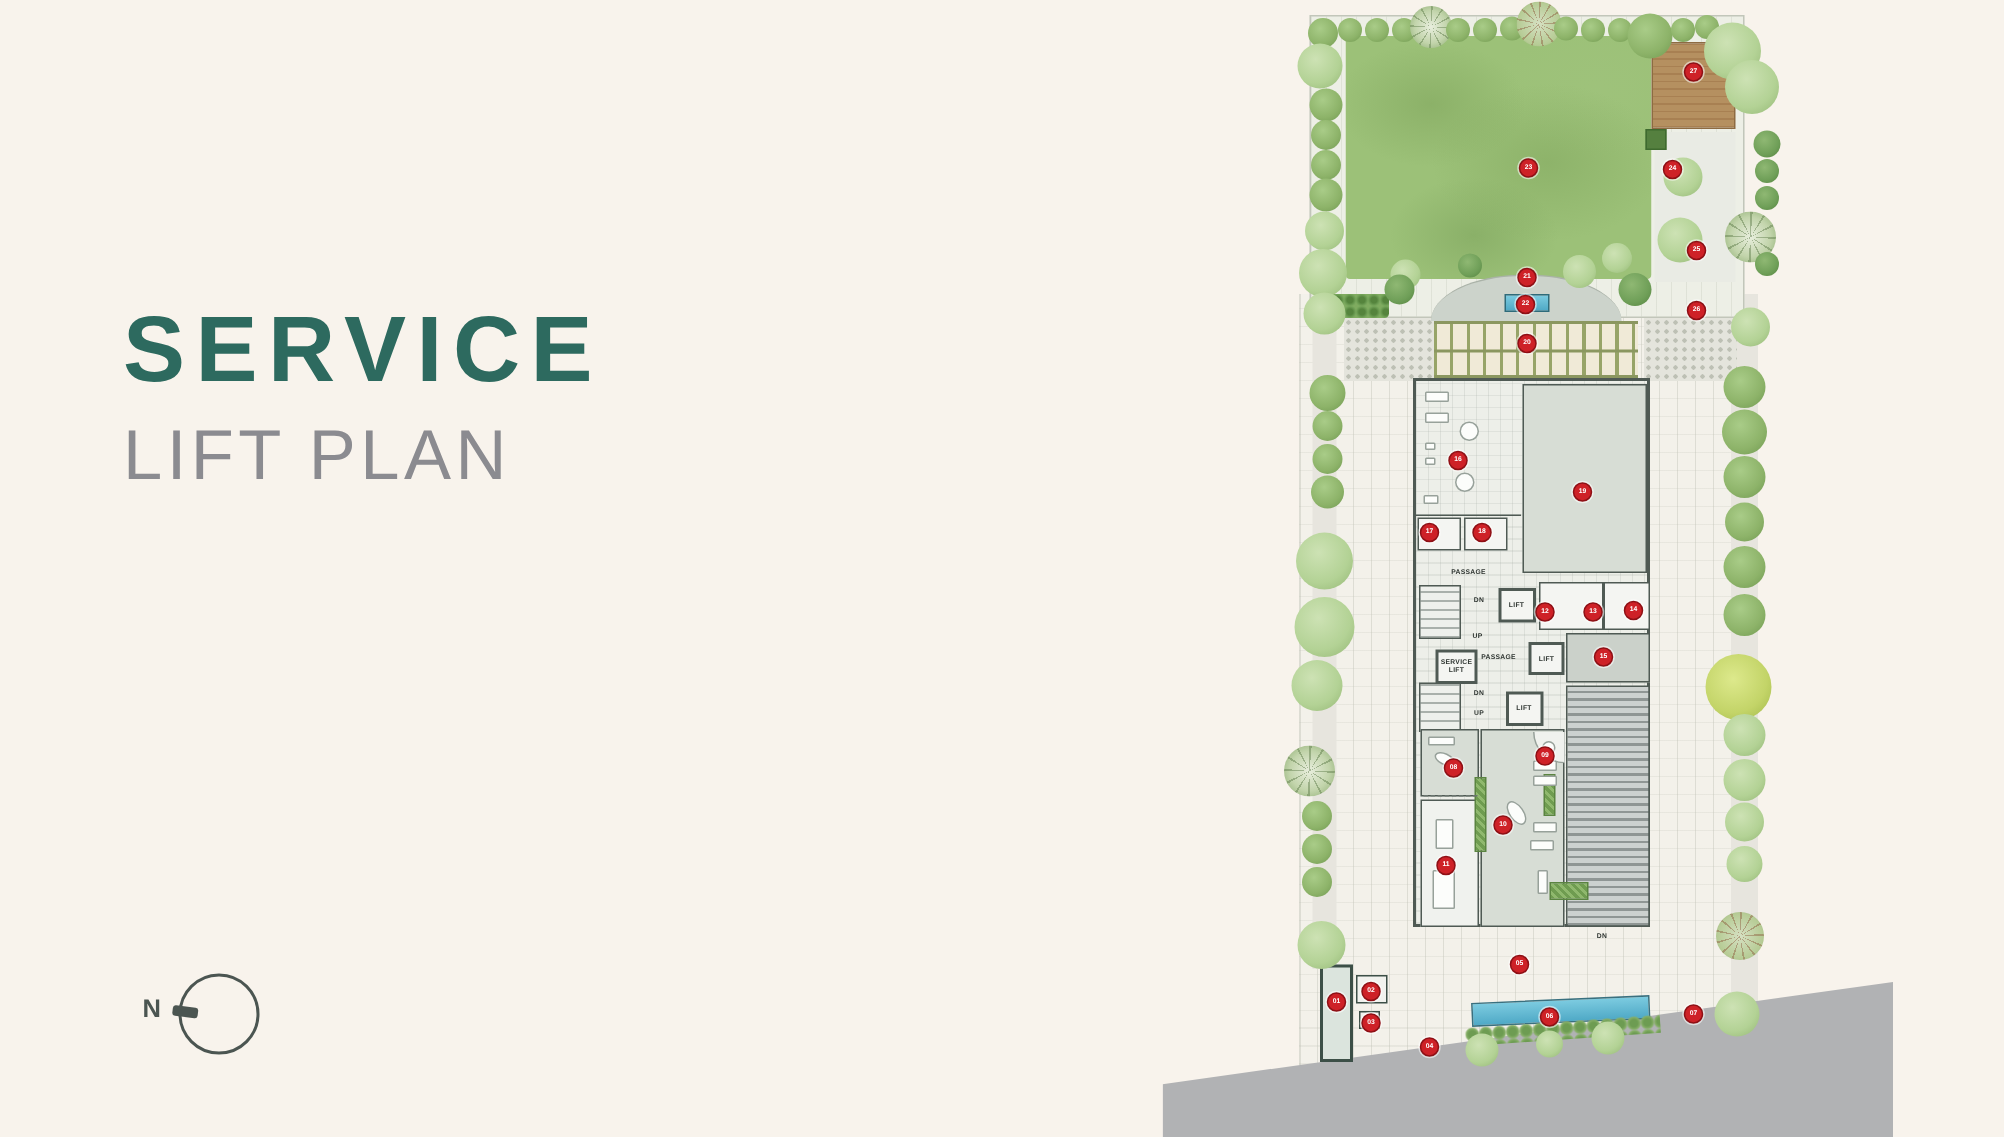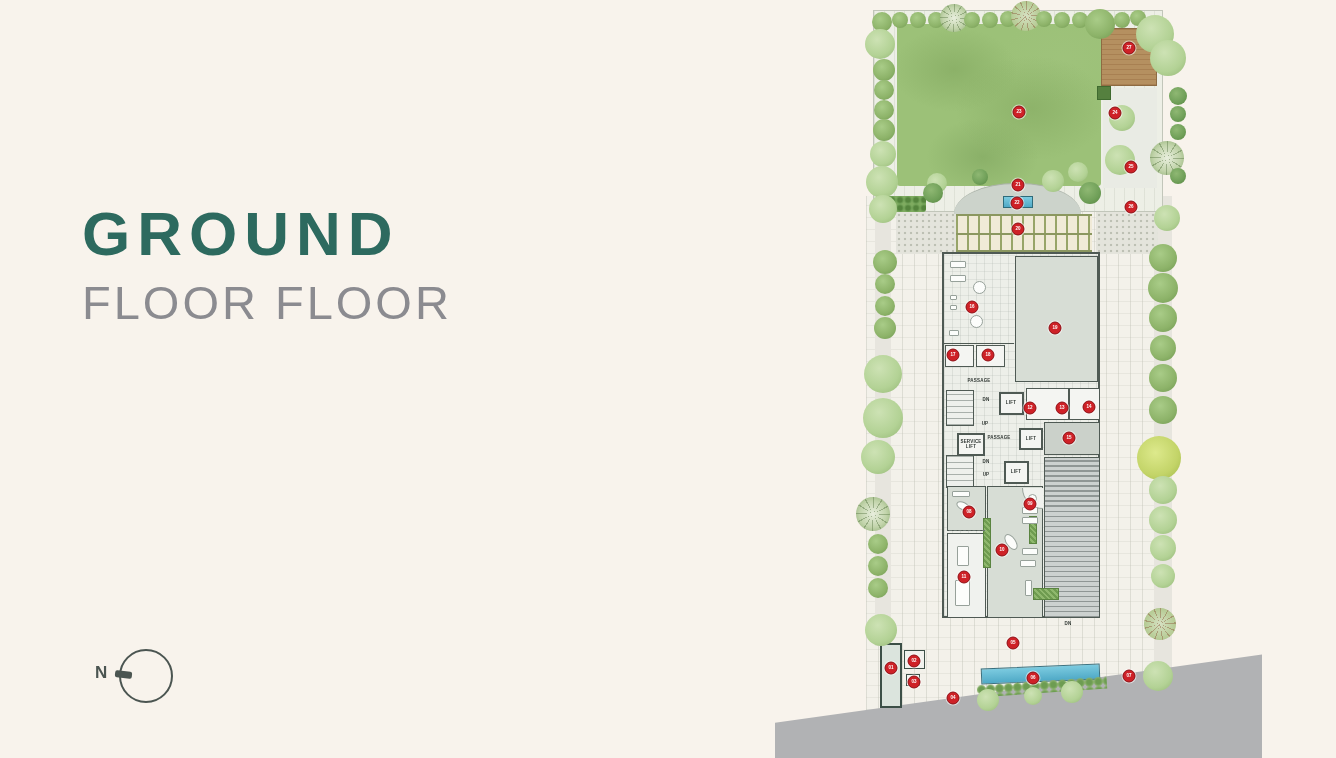--- a/index.html
+++ b/index.html
@@ -91,22 +91,22 @@
   .plan-label{position:absolute;transform:translate(-50%,-50%);font-size:4.5px;font-weight:700;color:#2e3531;
           letter-spacing:.2px;text-align:center;line-height:1.15;white-space:nowrap;z-index:8;}
   .plan-label.wrap{white-space:normal;}
 </style>
 </head>
 <body>
 
 <div class="screen">
 
   <div class="title">
-    <div class="l1">GROUND</div>
-    <div class="l2">FLOOR FLOOR</div>
+    <div class="l1">SERVICE</div>
+    <div class="l2">LIFT PLAN</div>
   </div>
 
   <div class="compass">
     <div class="n">N</div>
     <div class="circle"></div>
     <div class="needle"></div>
   </div>
 
   <div class="plan">
 

